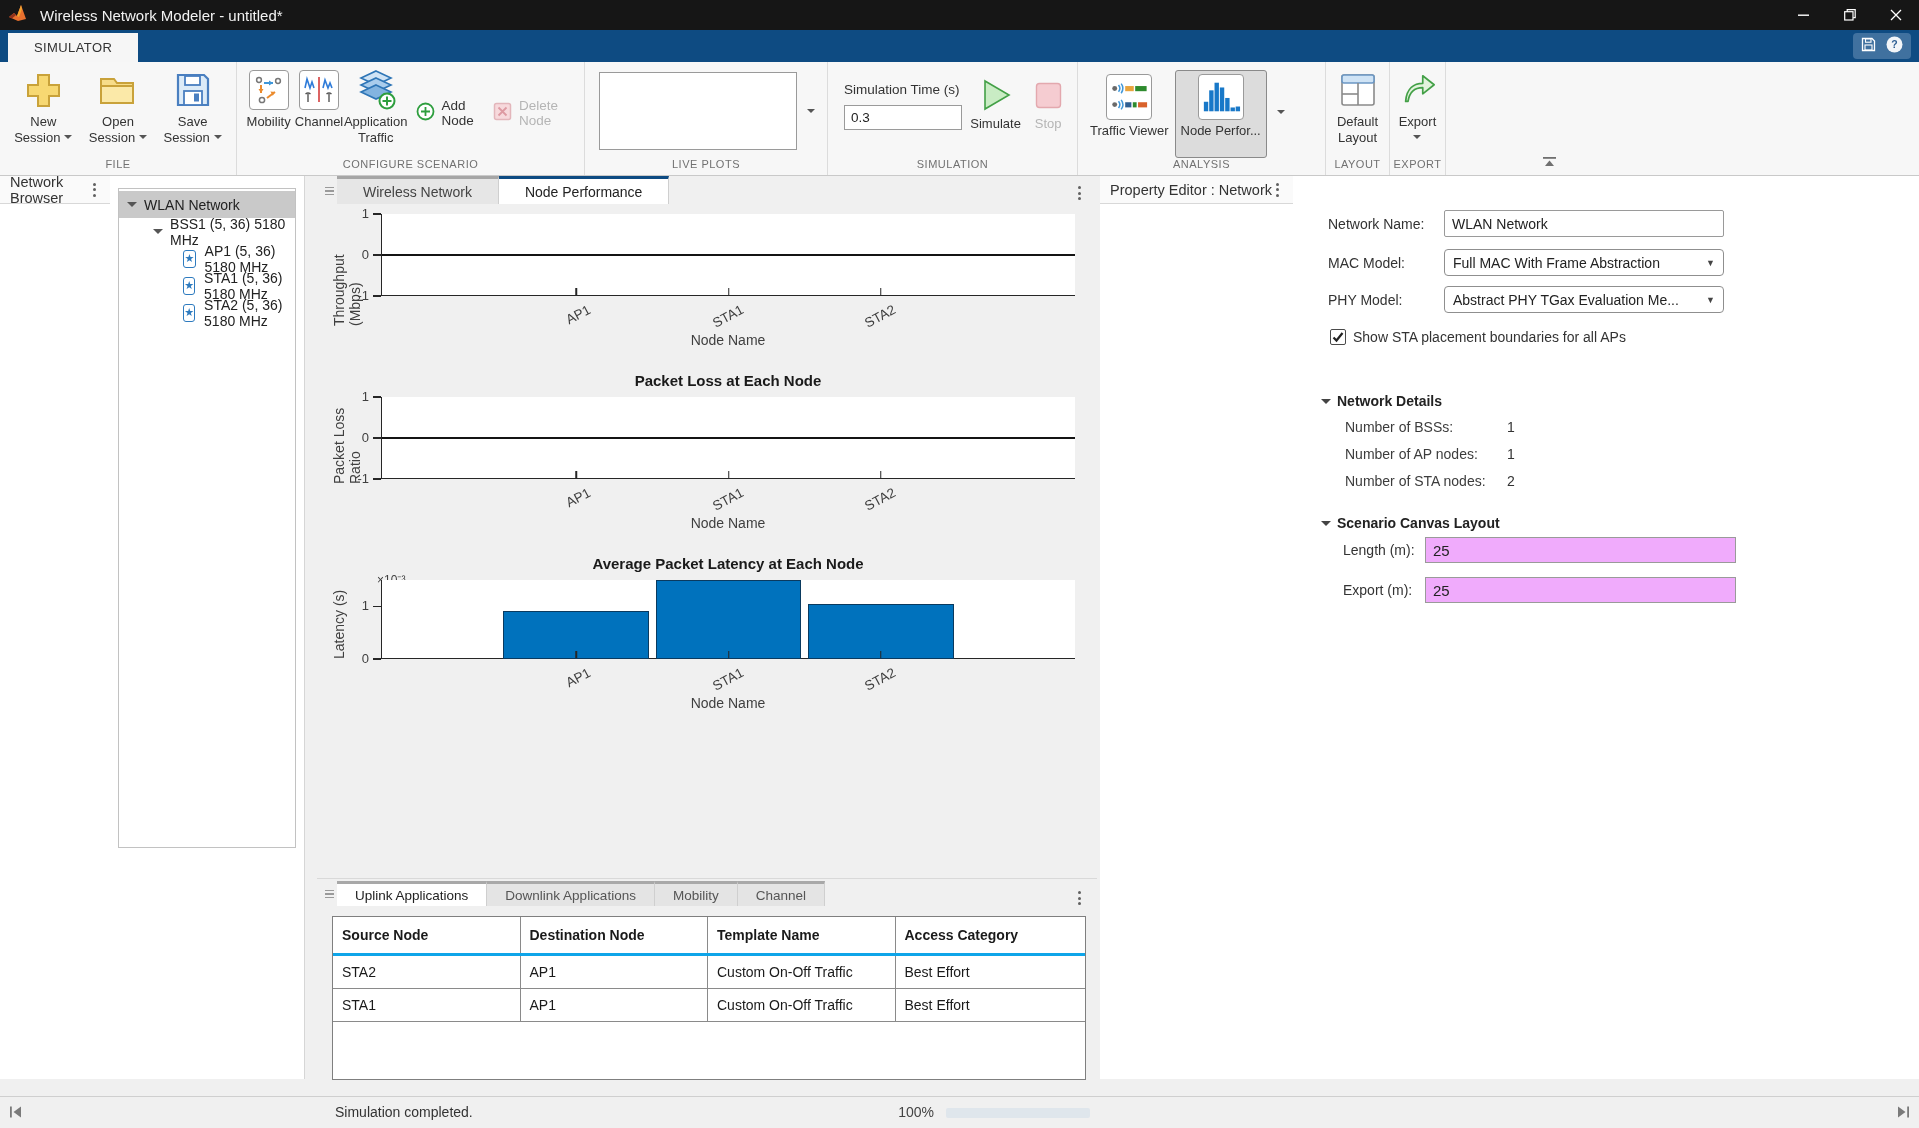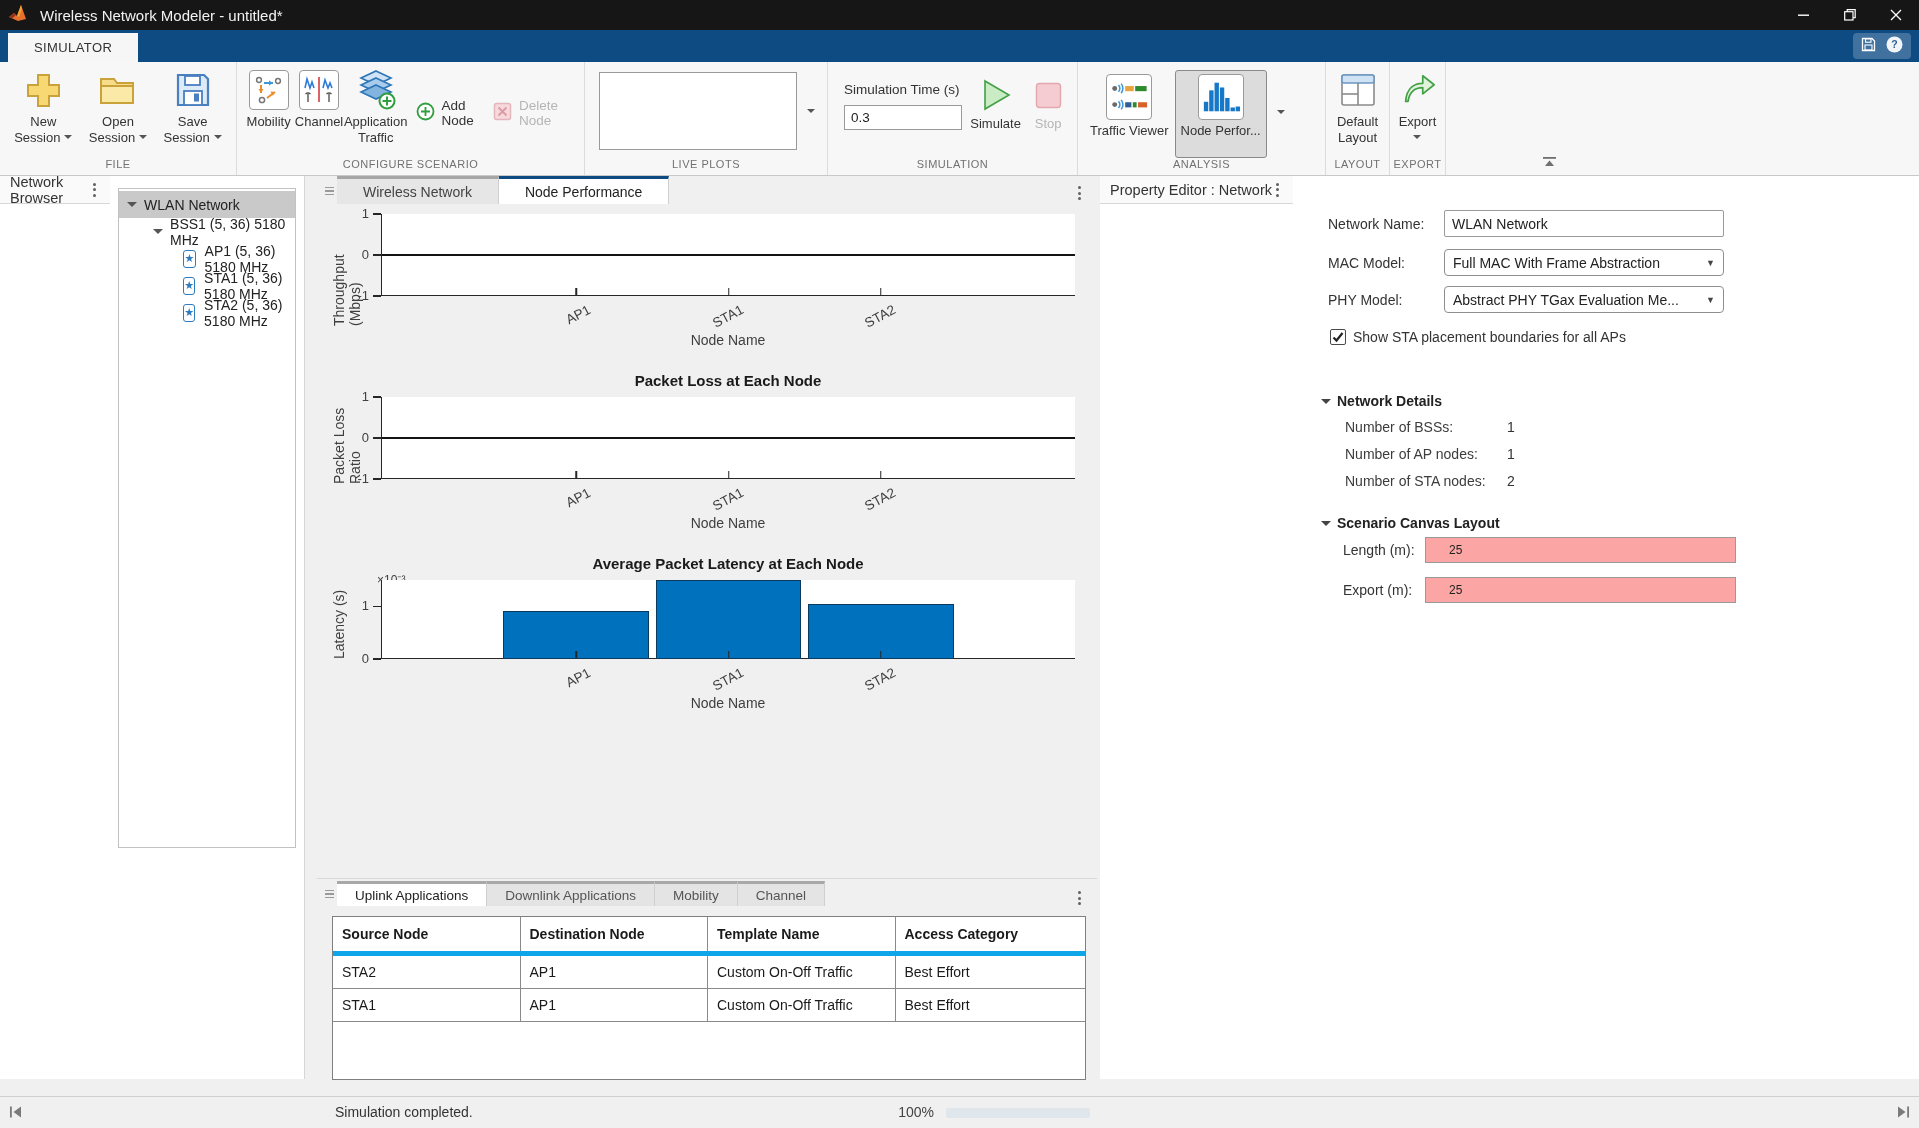--- a/index.html
+++ b/index.html
@@ -101,21 +101,21 @@
   .c-xlab { text-align:center; font-size:14px; color:#3f3f3f; margin:36px 20px 0 62px; }
 
   
   .bottom-tabbar { height:28px; background:#f0f0f0; display:flex; align-items:flex-end; position:relative;
     border-top:1px solid #d9d9d9; }
   .btab { height:25px; padding:0 18px; display:flex; align-items:center; font-size:13.5px; color:#555;
     background:#e4e4e4; border-right:1px solid #cfcfcf; border-top:3px solid #a8a8a8; }
   .btab.active { background:#fff; color:#222; }
   .table-area { height:173px; background:#f0f0f0; padding:10px 0 0 15px; }
   .data-table { width:754px; border:1px solid #7f7f7f; background:#fff; }
-  .data-table .hrow { display:flex; height:39px; border-bottom:5px solid #0ea5e9; background:#fff; }
+  .data-table .hrow { display:flex; height:39px; border-bottom:3px solid #0ea5e9; background:#fff; }
   .data-table .trow { display:flex; height:33px; border-bottom:1px solid #8a8a8a; }
   .data-table .cell { width:188px; padding:0 9px; display:flex; align-items:center; font-size:14px;
     color:#1a1a1a; border-right:1px solid #8a8a8a; }
   .data-table .cell:last-child { border-right:none; width:190px; }
   .data-table .hrow .cell { font-weight:bold; }
   .data-table .empty-rest { height:57px; }
 
   .right-panel { flex:1; margin-left:3px; }
   .form { padding-top:34px; position:relative; font-size:14px; color:#333; }
   .frow { display:flex; align-items:center; margin:0 0 12px 35px; }
@@ -128,22 +128,22 @@
   .dropdown .darr { font-size:9px; color:#444; margin-left:4px; }
   .chk-row { display:flex; align-items:flex-start; gap:7px; margin:16px 0 8px 37px; }
   .chkbox { width:16px; height:16px; border:1.5px solid #4a4a4a; border-radius:2px; background:#fff;
     display:flex; align-items:center; justify-content:center; }
   .sec-header { display:flex; align-items:center; gap:6px; font-weight:bold; color:#222; margin-left:28px; }
   .sec-tri { width:0; height:0; border:5px solid transparent; border-top-color:#444; margin-top:5px; }
   .drow { display:flex; margin:0 0 9px 52px; height:18px; }
   .drow .dl { width:162px; color:#3c3c3c; }
   .canvas-row { display:flex; align-items:center; margin:0 0 14px 50px; }
   .canvas-row .cl { width:82px; }
-  .canvas-input { width:311px; height:26px; border:1px solid #9a9a9a; font-size:12px; padding:0 23px;
-    color:#222; font-family:"Liberation Sans",sans-serif; background:#fca5a5; }
+  .canvas-input { width:311px; height:26px; border:1px solid #9a9a9a; font-size:15px; padding:0 7px;
+    color:#222; font-family:"Liberation Sans",sans-serif; background:#f0abfc; }
 
   
   .bottom-gap { height:17px; background:#f0f0f0; }
   .statusbar { height:31px; background:#f0f0f0; border-top:1px solid #cfcfcf; position:relative;
     font-size:14px; color:#333; }
   .status-msg { position:absolute; left:335px; top:7px; }
   .status-pct { position:absolute; left:869px; top:7px; width:65px; text-align:right; color:#444; }
   .progress { position:absolute; left:946px; top:11px; width:144px; height:10px; background:#dfe6ec;
     border-radius:2px; overflow:hidden; }
   .progress .fill { height:100%; background:#15a3e8; }

